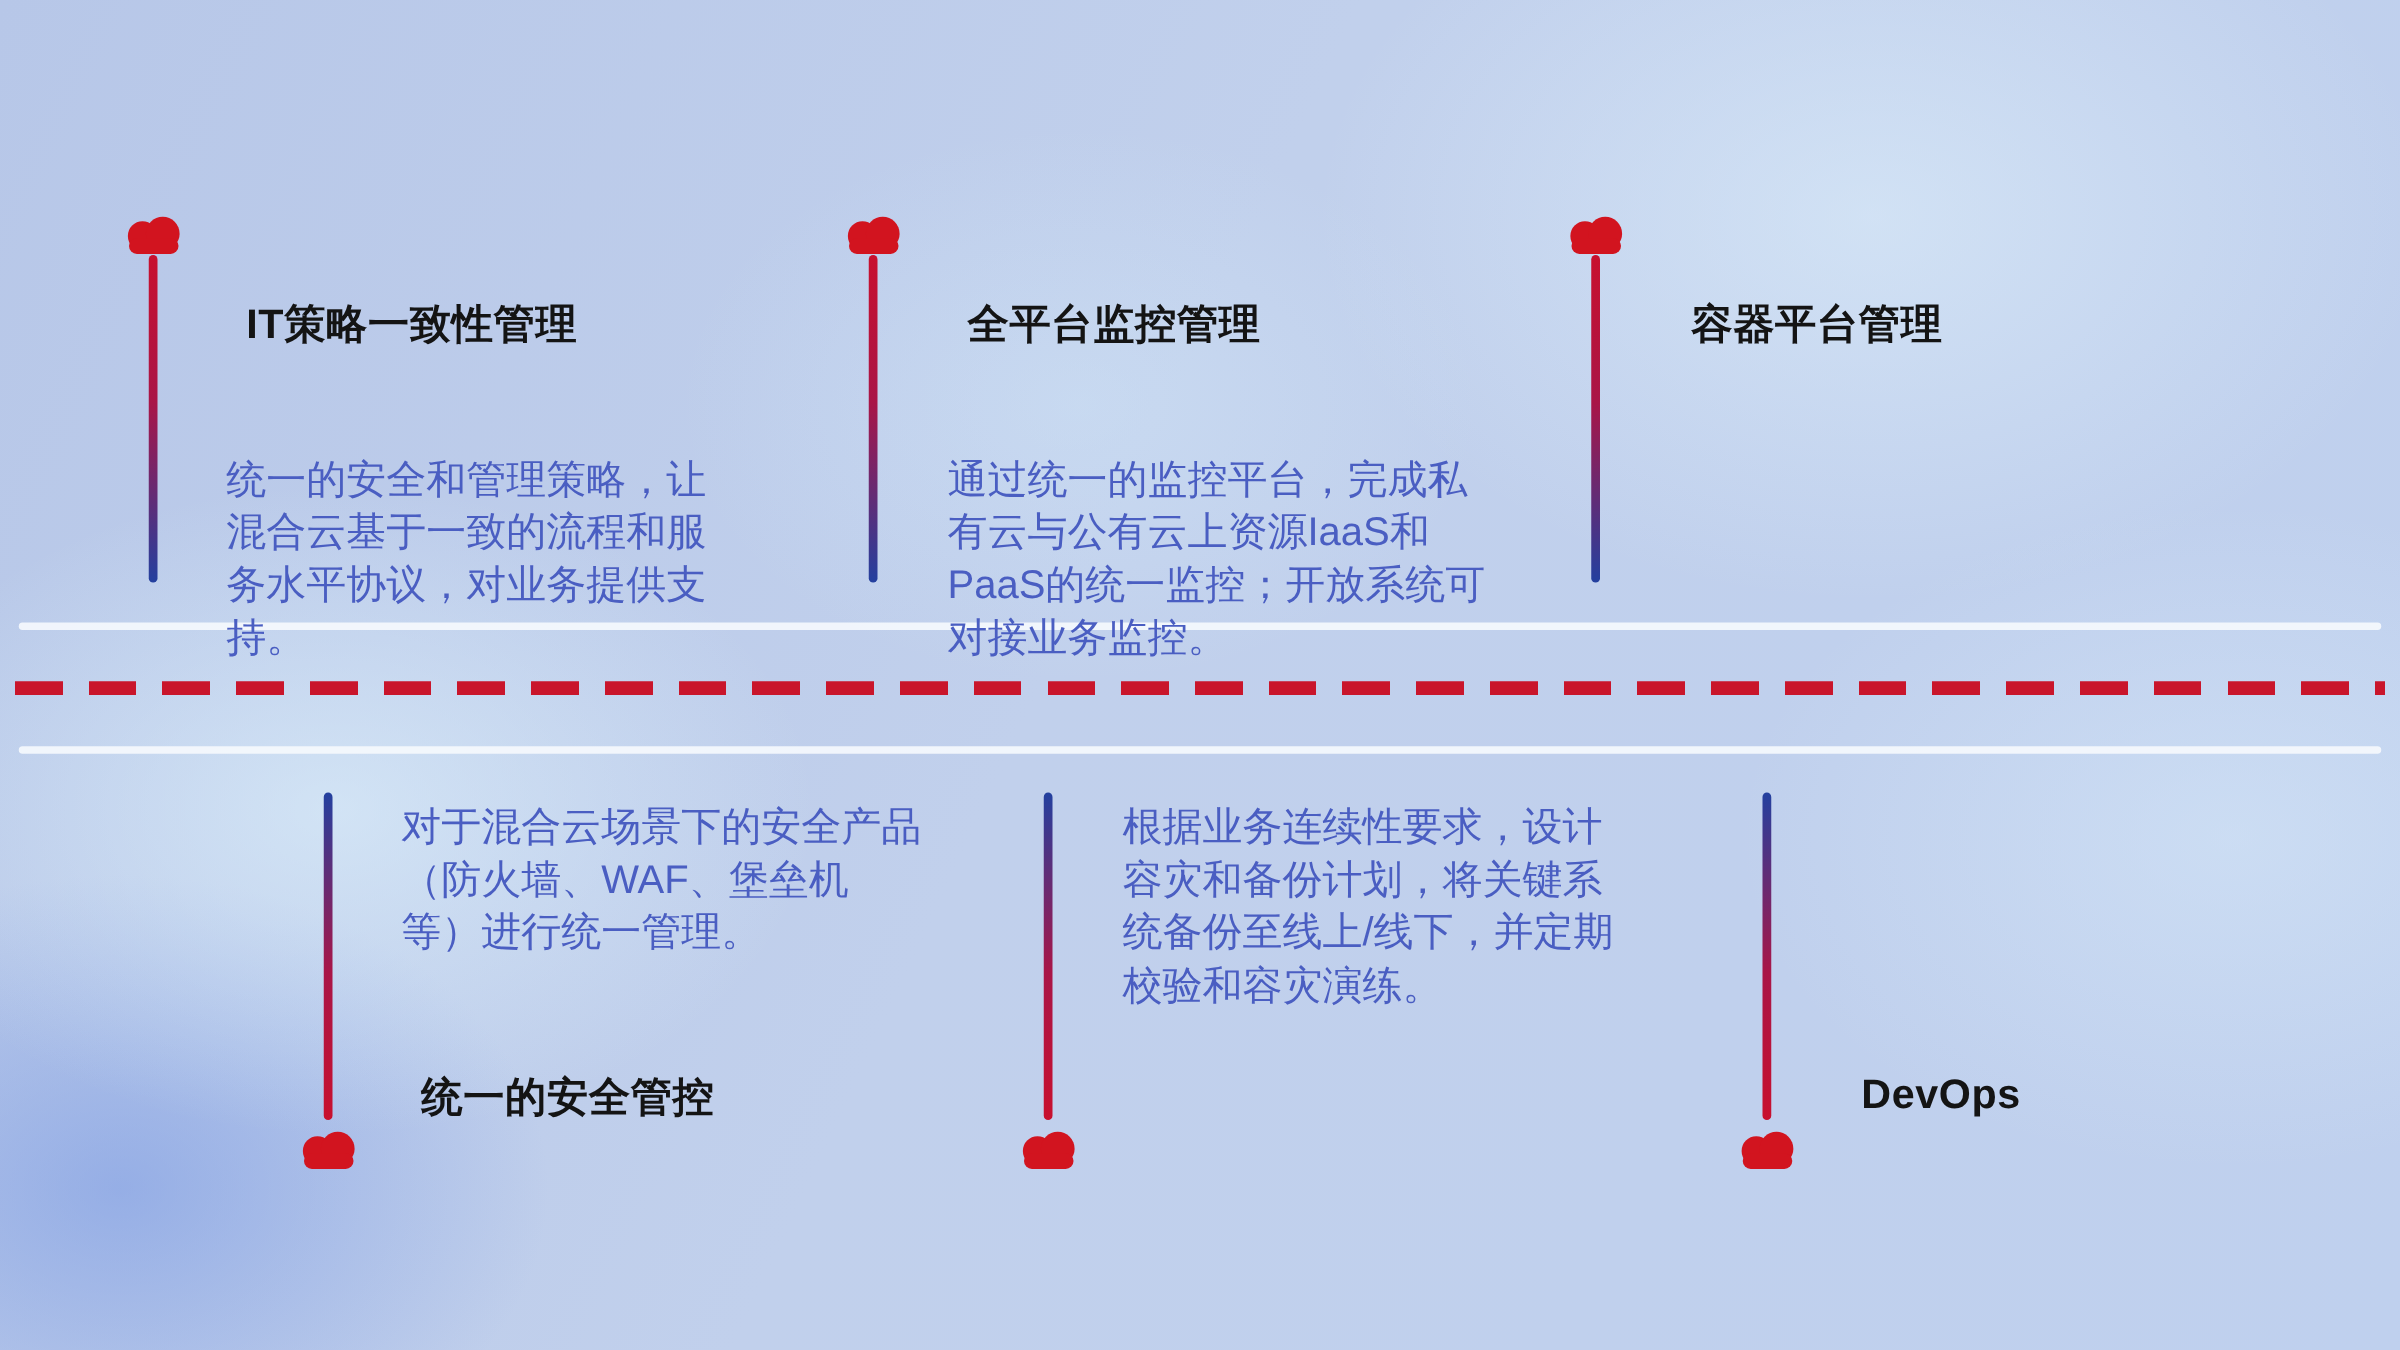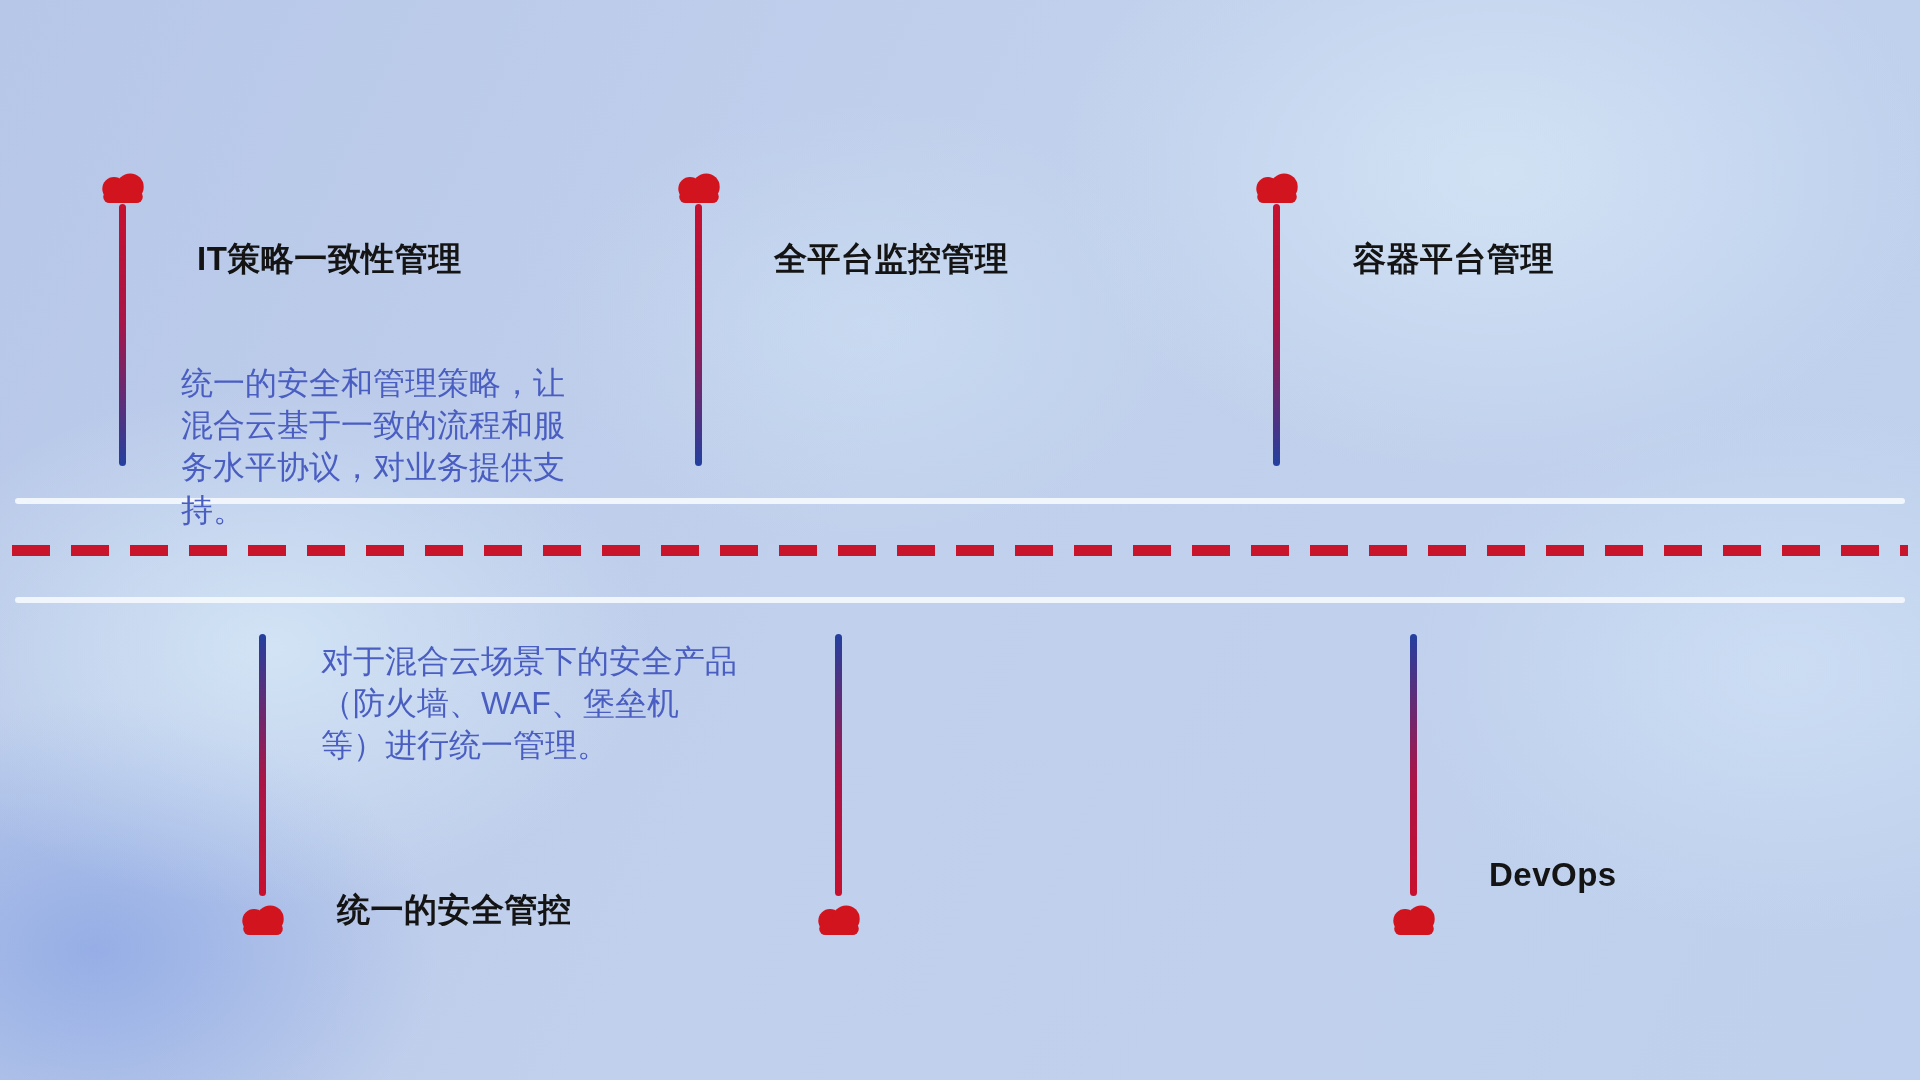--- a/index.html
+++ b/index.html
@@ -50,43 +50,45 @@
 
   <span class="cloud" style="left:672px;top:167px">
     <svg viewBox="0 0 60 42" fill="currentColor">
         <circle cx="20" cy="24" r="13"></circle>
         <circle cx="38" cy="22" r="15"></circle>
         <rect x="8" y="26" width="44" height="14" rx="7"></rect>
       </svg>
   </span>
   <span class="stem down" style="left:695px;top:204px;height:262px"></span>
   <h2 class="title" style="left:758px;top:221px">全平台监控管理</h2>
+  <p class="desc" style="left:758px;top:362px;width:440px">通过统一的监控平台，完成私有云与公有云上资源IaaS和PaaS的统一监控；开放系统可对接业务监控。</p>
 
   <span class="cloud" style="left:1250px;top:167px">
     <svg viewBox="0 0 60 42" fill="currentColor">
         <circle cx="20" cy="24" r="13"></circle>
         <circle cx="38" cy="22" r="15"></circle>
         <rect x="8" y="26" width="44" height="14" rx="7"></rect>
       </svg>
   </span>
   <span class="stem down" style="left:1273px;top:204px;height:262px"></span>
   <h2 class="title" style="left:1337px;top:221px">容器平台管理</h2>
 
   <span class="stem up" style="left:259px;top:634px;height:262px"></span>
   <p class="desc" style="left:321px;top:640px;width:420px">对于混合云场景下的安全产品（防火墙、WAF、堡垒机等）进行统一管理。</p>
-  <h2 class="title" style="left:321px;top:872px">统一的安全管控</h2>
+  <h2 class="title" style="left:321px;top:840px">统一的安全管控</h2>
   <span class="cloud" style="left:236px;top:899px">
     <svg viewBox="0 0 60 42" fill="currentColor">
         <circle cx="20" cy="24" r="13"></circle>
         <circle cx="38" cy="22" r="15"></circle>
         <rect x="8" y="26" width="44" height="14" rx="7"></rect>
       </svg>
   </span>
 
   <span class="stem up" style="left:835px;top:634px;height:262px"></span>
+  <p class="desc" style="left:898px;top:640px;width:415px">根据业务连续性要求，设计容灾和备份计划，将关键系统备份至线上/线下，并定期校验和容灾演练。</p>
   <span class="cloud" style="left:812px;top:899px">
     <svg viewBox="0 0 60 42" fill="currentColor">
         <circle cx="20" cy="24" r="13"></circle>
         <circle cx="38" cy="22" r="15"></circle>
         <rect x="8" y="26" width="44" height="14" rx="7"></rect>
       </svg>
   </span>
 
   <span class="stem up" style="left:1410px;top:634px;height:262px"></span>
   <h2 class="title" style="left:1473px;top:840px">DevOps</h2>

